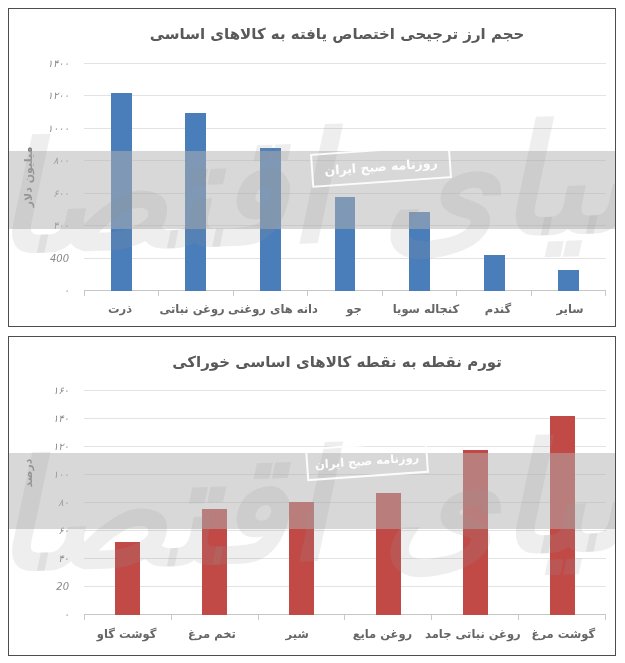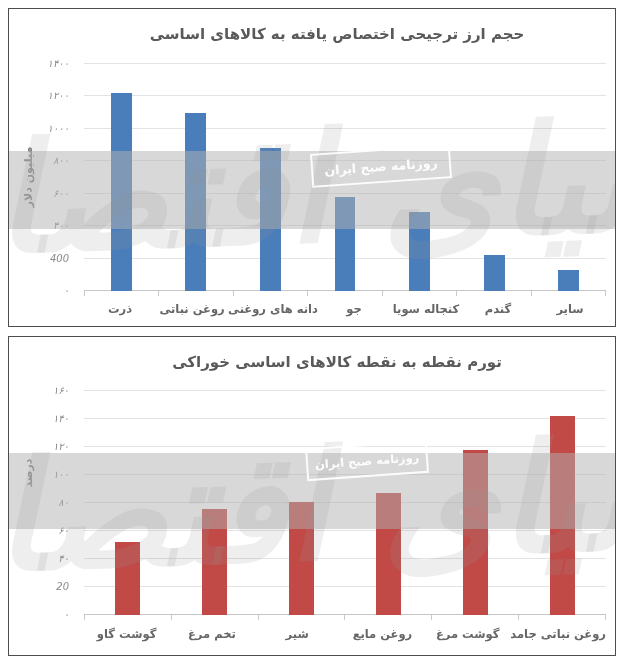--- a/index.html
+++ b/index.html
@@ -297,19 +297,19 @@
       <div class="tickcell"></div>
       <div class="tickcell"></div>
       <div class="tickcell"></div>
       <div class="tickcell"></div>
     </div>
   <div class="xlabels">
       <div class="xlabel">گوشت گاو</div>
       <div class="xlabel">تخم مرغ</div>
       <div class="xlabel">شیر</div>
       <div class="xlabel">روغن مایع</div>
+      <div class="xlabel">روغن نباتی جامد</div>
       <div class="xlabel">گوشت مرغ</div>
-      <div class="xlabel">روغن نباتی جامد</div>
     </div>
   <div class="band"></div>
   <div class="wm-big">دنیای اقتصاد</div>
   <div class="wm-box">روزنامه صبح ایران</div>
 </div>
 
 </body></html>

